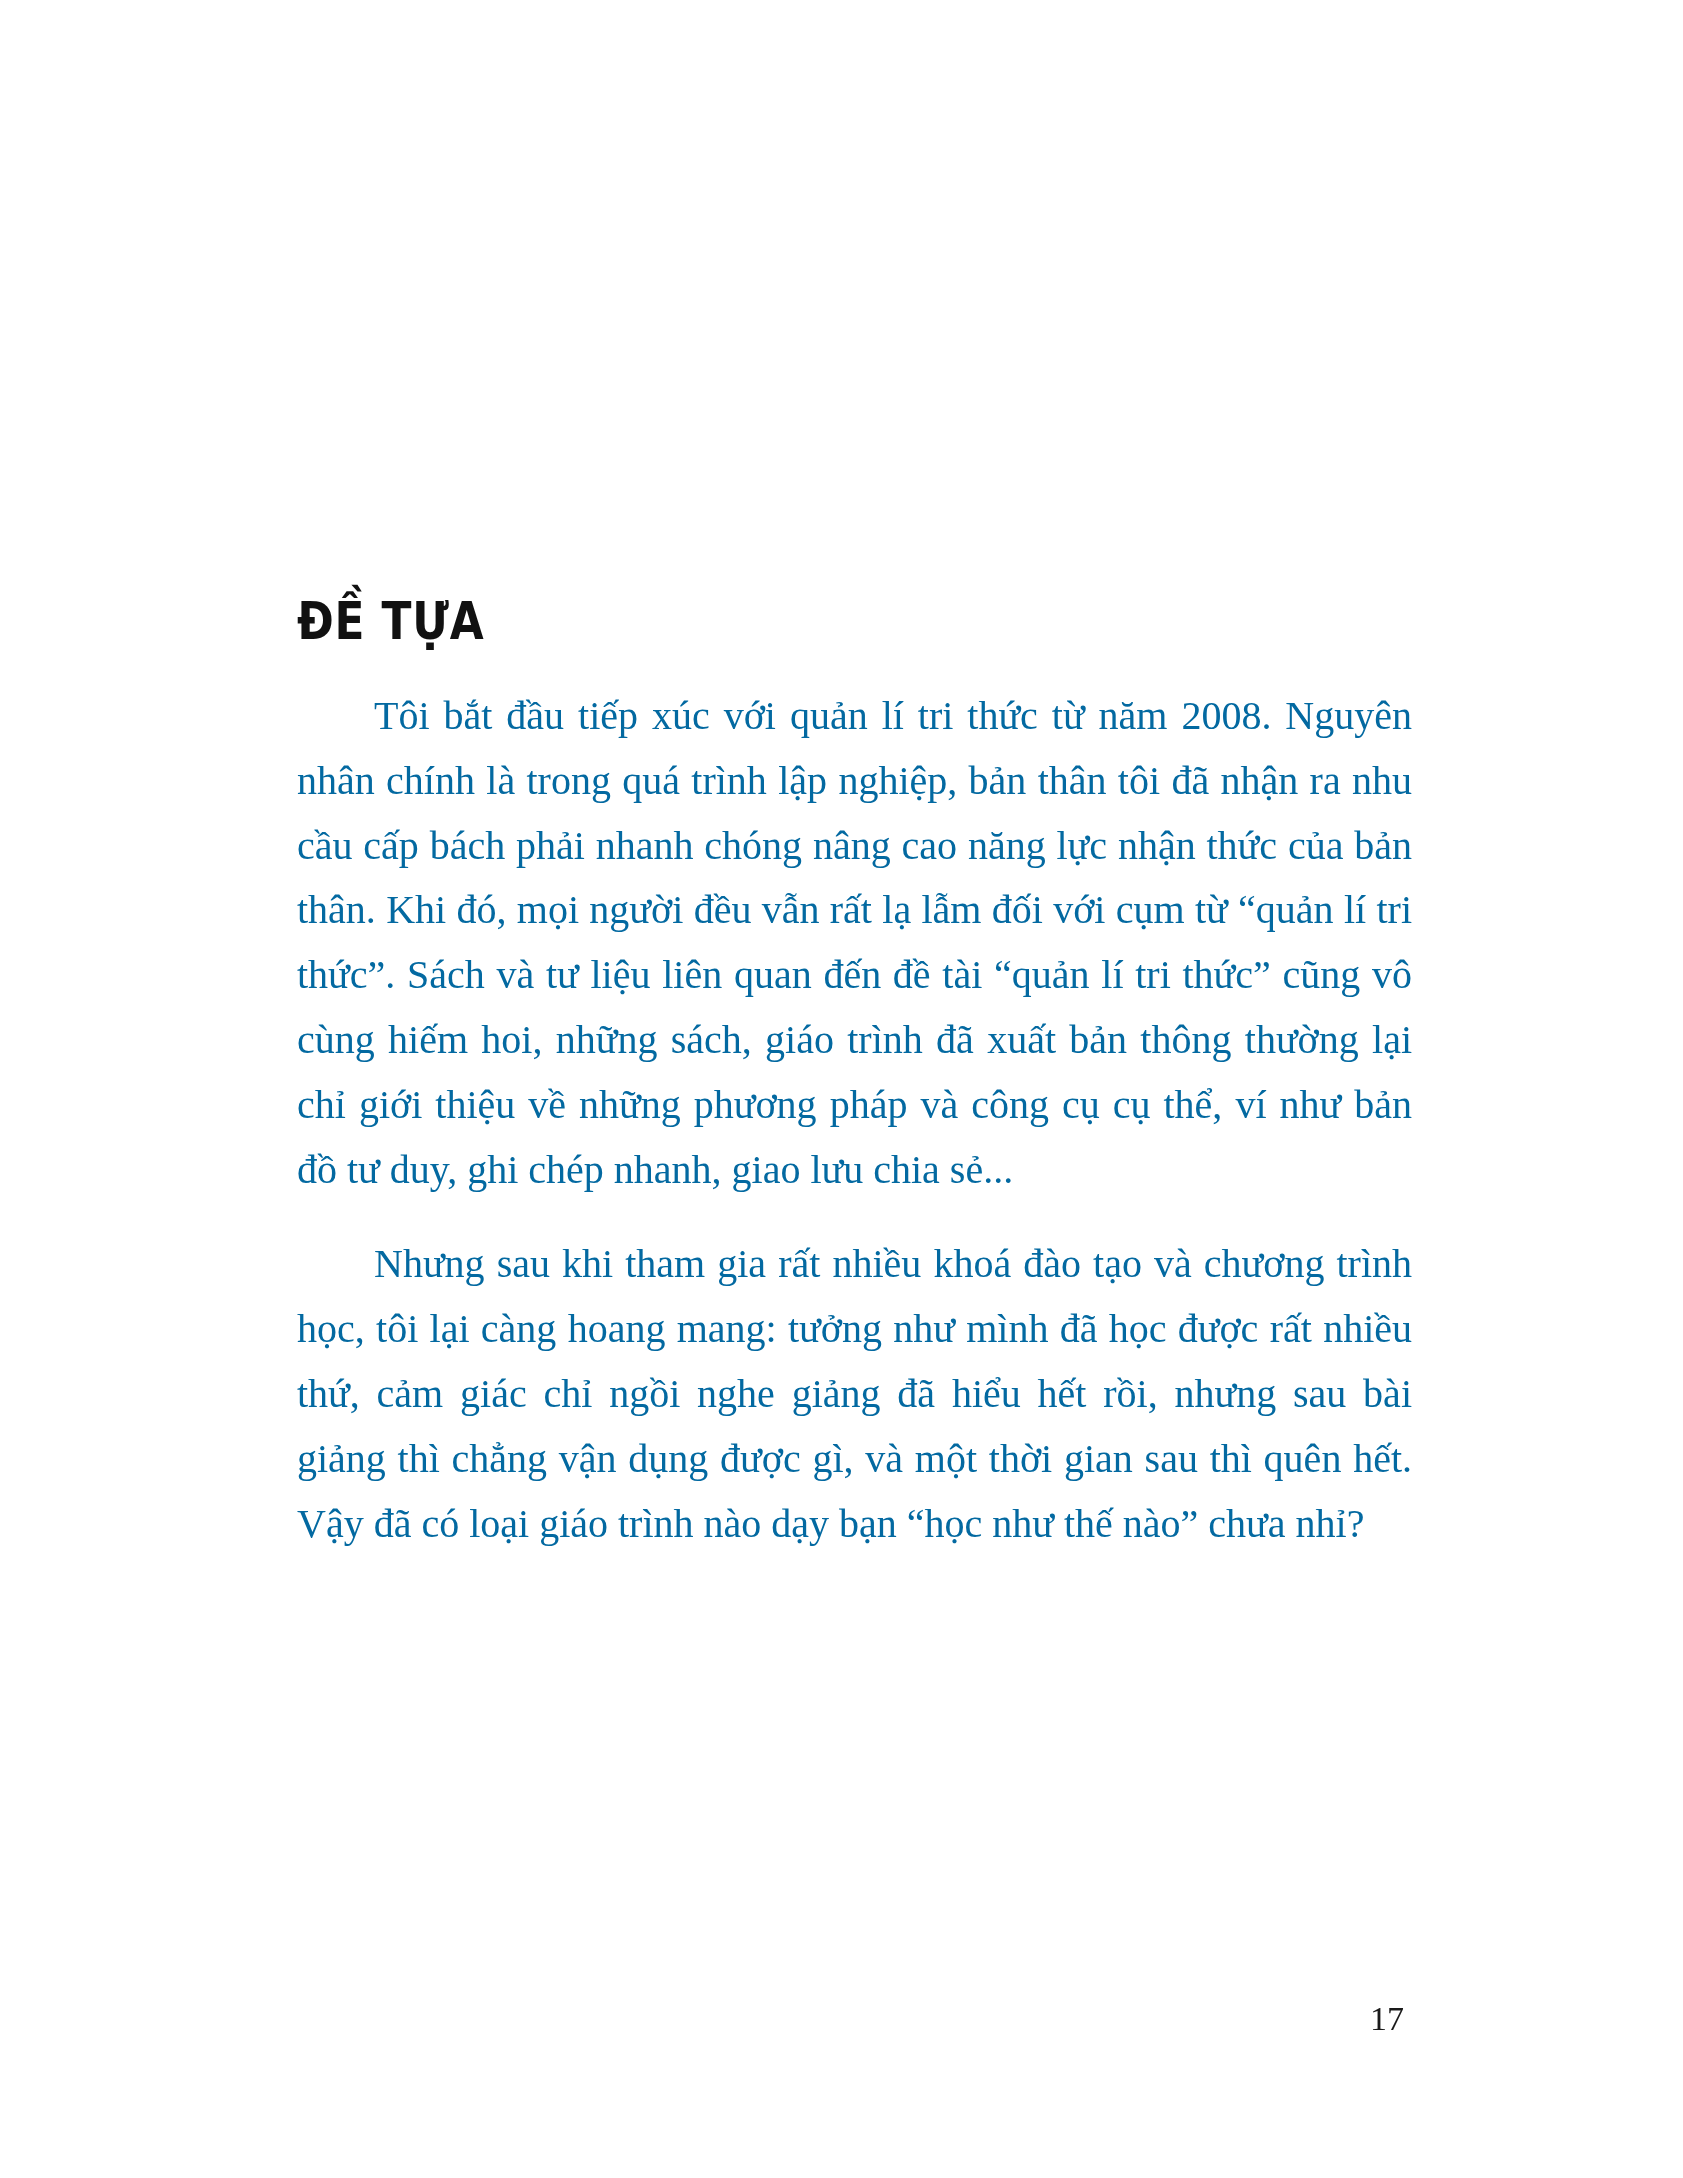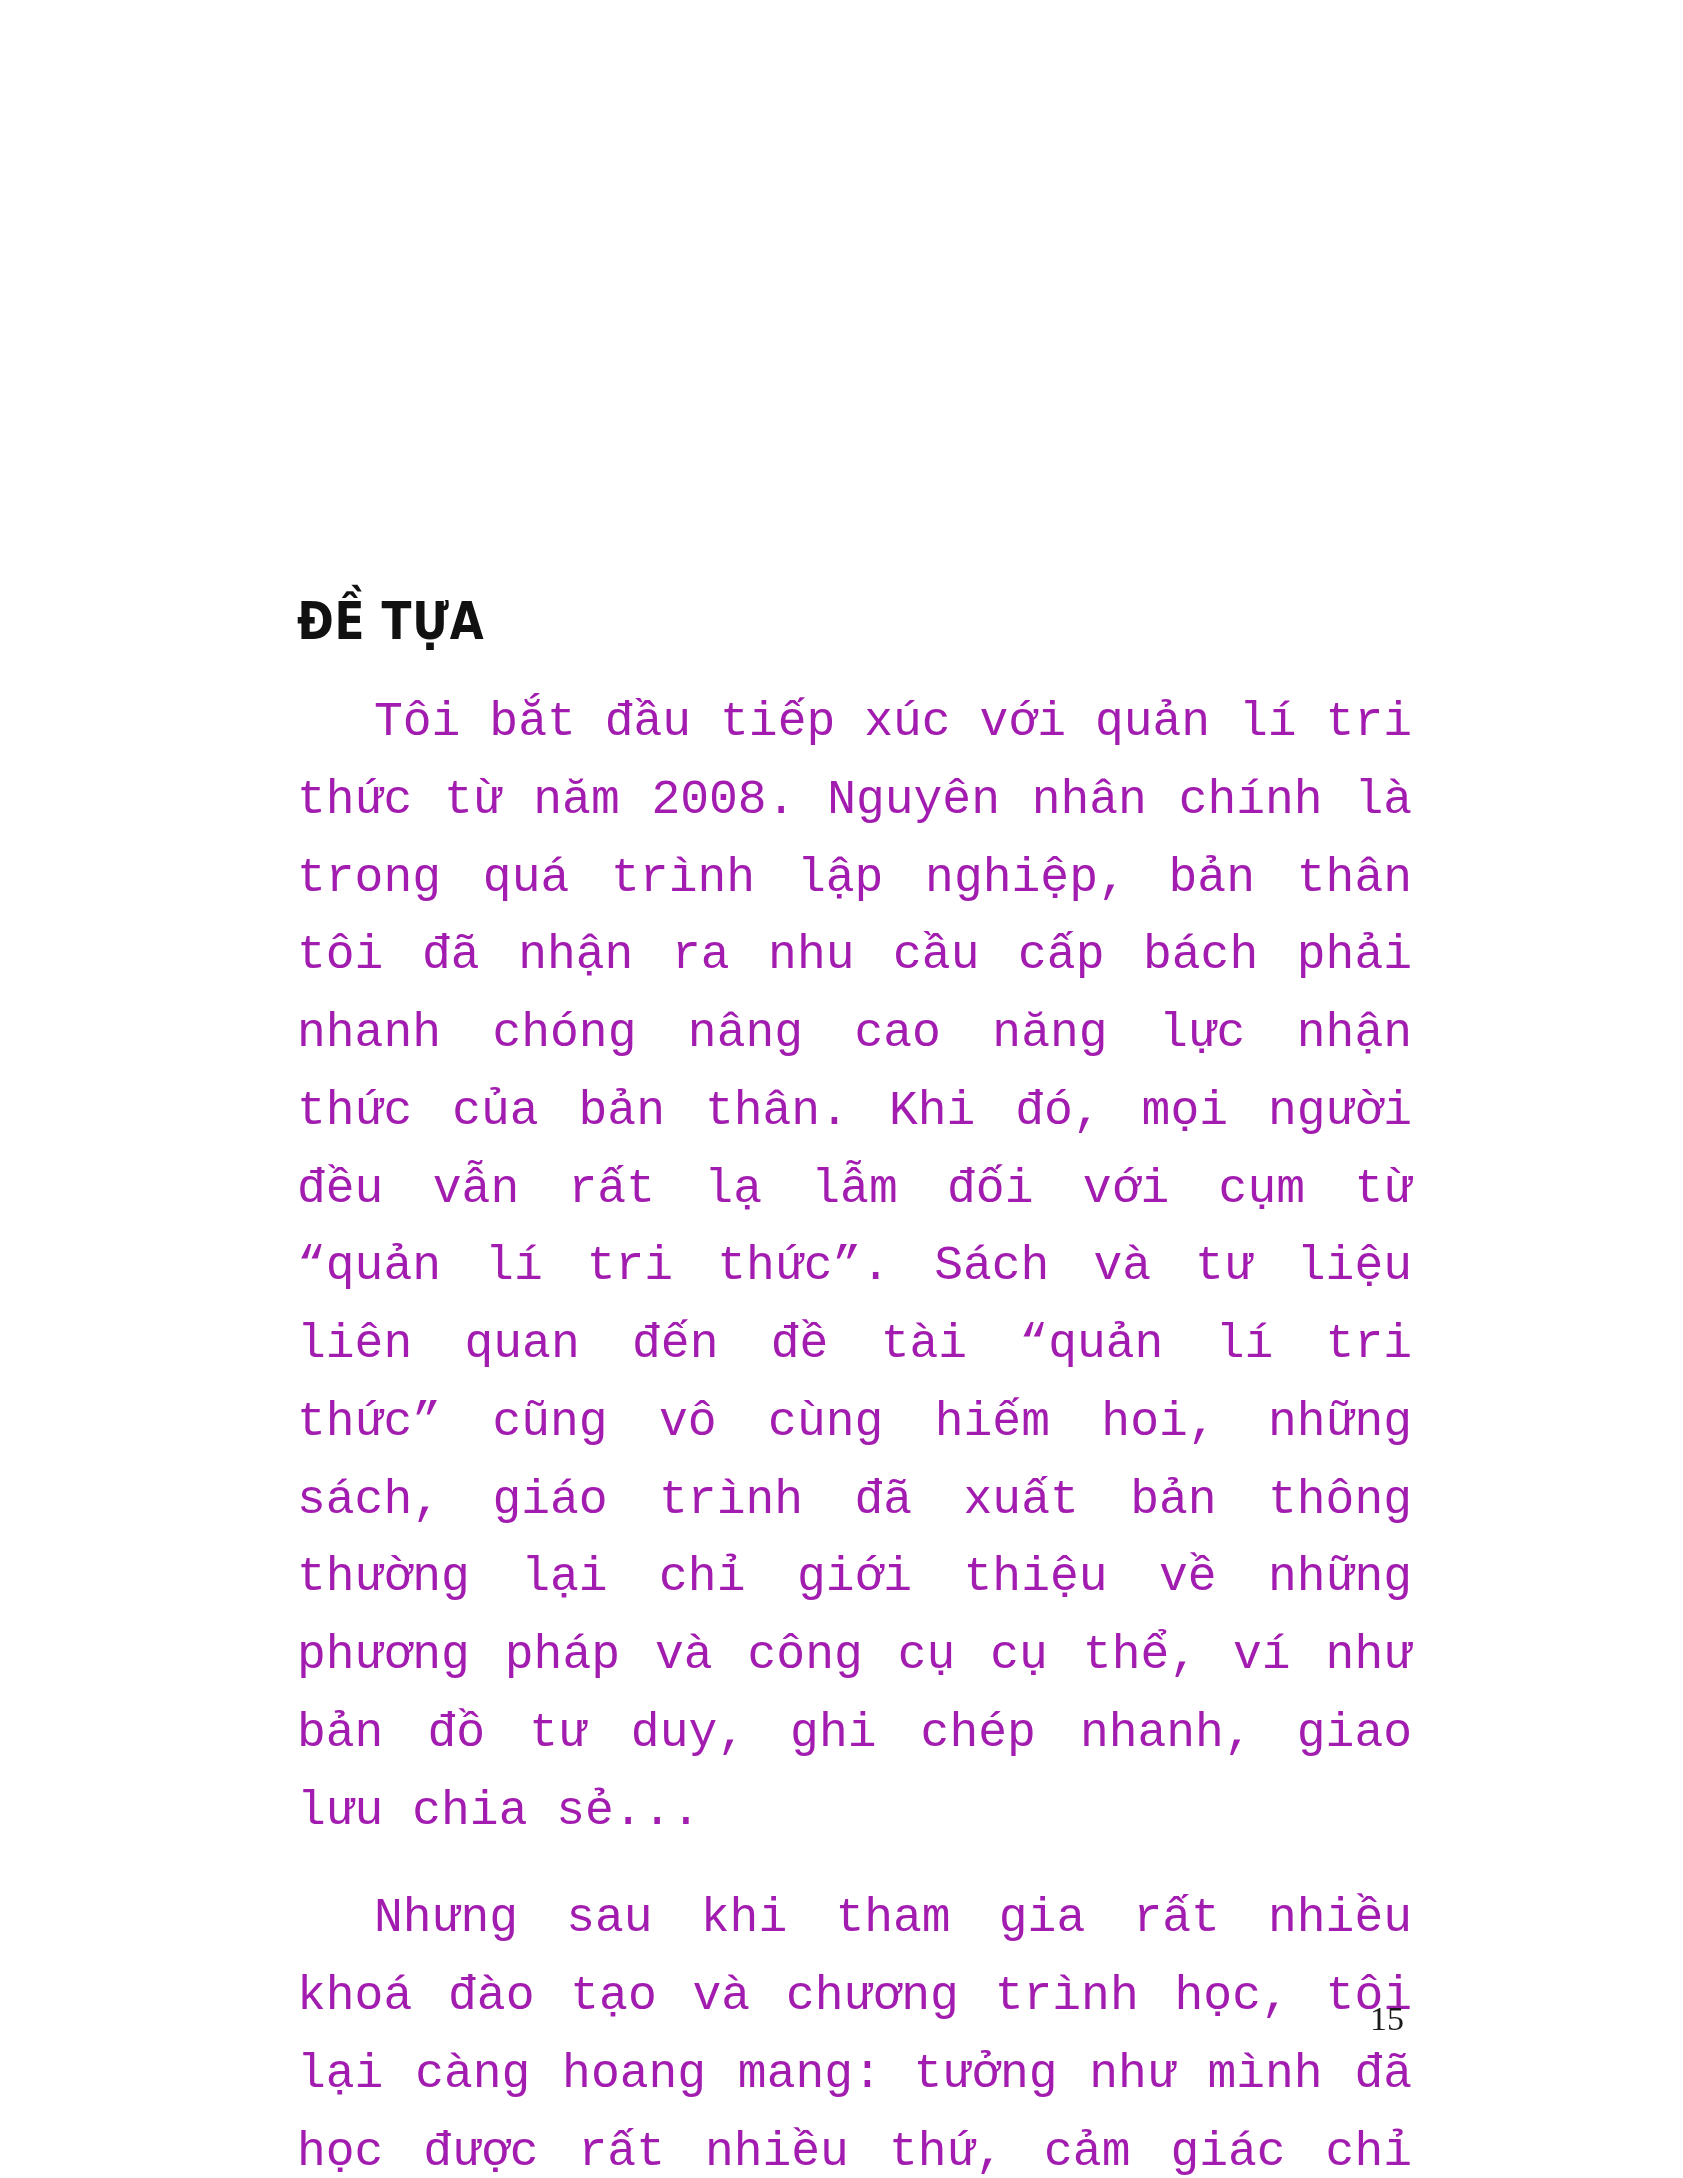--- a/index.html
+++ b/index.html
@@ -35,28 +35,28 @@
     font-size: 51px;
     letter-spacing: 1px;
     color: #111111;
     margin: 0 0 34px 0;
     transform: scaleX(0.86);
     transform-origin: left center;
     line-height: 1.1;
   }
 
   .body-par {
-    font-family: Liberation Mono, monospace;
-    font-size: 48px;
+    font-family: Liberation Serif, serif;
+    font-size: 40px;
     line-height: 1.62;
     text-align: justify;
     text-justify: inter-word;
     margin: 0 0 30px 0;
     text-indent: 77px;
-    color: #a21caf;
+    color: #0369a1;
     hyphens: none;
   }
 
   .body-par:last-of-type {
     margin-bottom: 0;
   }
 
   .page-number {
     position: absolute;
     left: 0;
@@ -77,16 +77,16 @@
 
     <h1 class="chapter-title">ĐỀ TỰA</h1>
 
     <p class="body-par">Tôi bắt đầu tiếp xúc với quản lí tri thức từ năm 2008. Nguyên nhân chính là trong quá trình lập nghiệp, bản thân tôi đã nhận ra nhu cầu cấp bách phải nhanh chóng nâng cao năng lực nhận thức của bản thân. Khi đó, mọi người đều vẫn rất lạ lẫm đối với cụm từ “quản lí tri thức”. Sách và tư liệu liên quan đến đề tài “quản lí tri thức” cũng vô cùng hiếm hoi, những sách, giáo trình đã xuất bản thông thường lại chỉ giới thiệu về những phương pháp và công cụ cụ thể, ví như bản đồ tư duy, ghi chép nhanh, giao lưu chia sẻ...</p>
 
     <p class="body-par">Nhưng sau khi tham gia rất nhiều khoá đào tạo và chương trình học, tôi lại càng hoang mang: tưởng như mình đã học được rất nhiều thứ, cảm giác chỉ ngồi nghe giảng đã hiểu hết rồi, nhưng sau bài giảng thì chẳng vận dụng được gì, và một thời gian sau thì quên hết. Vậy đã có loại giáo trình nào dạy bạn “học như thế nào” chưa nhỉ?</p>
 
 
   </div>
 
-  <div class="page-number">15</div>
+  <div class="page-number">17</div>
 
 </div>
 
 
 </body></html>

